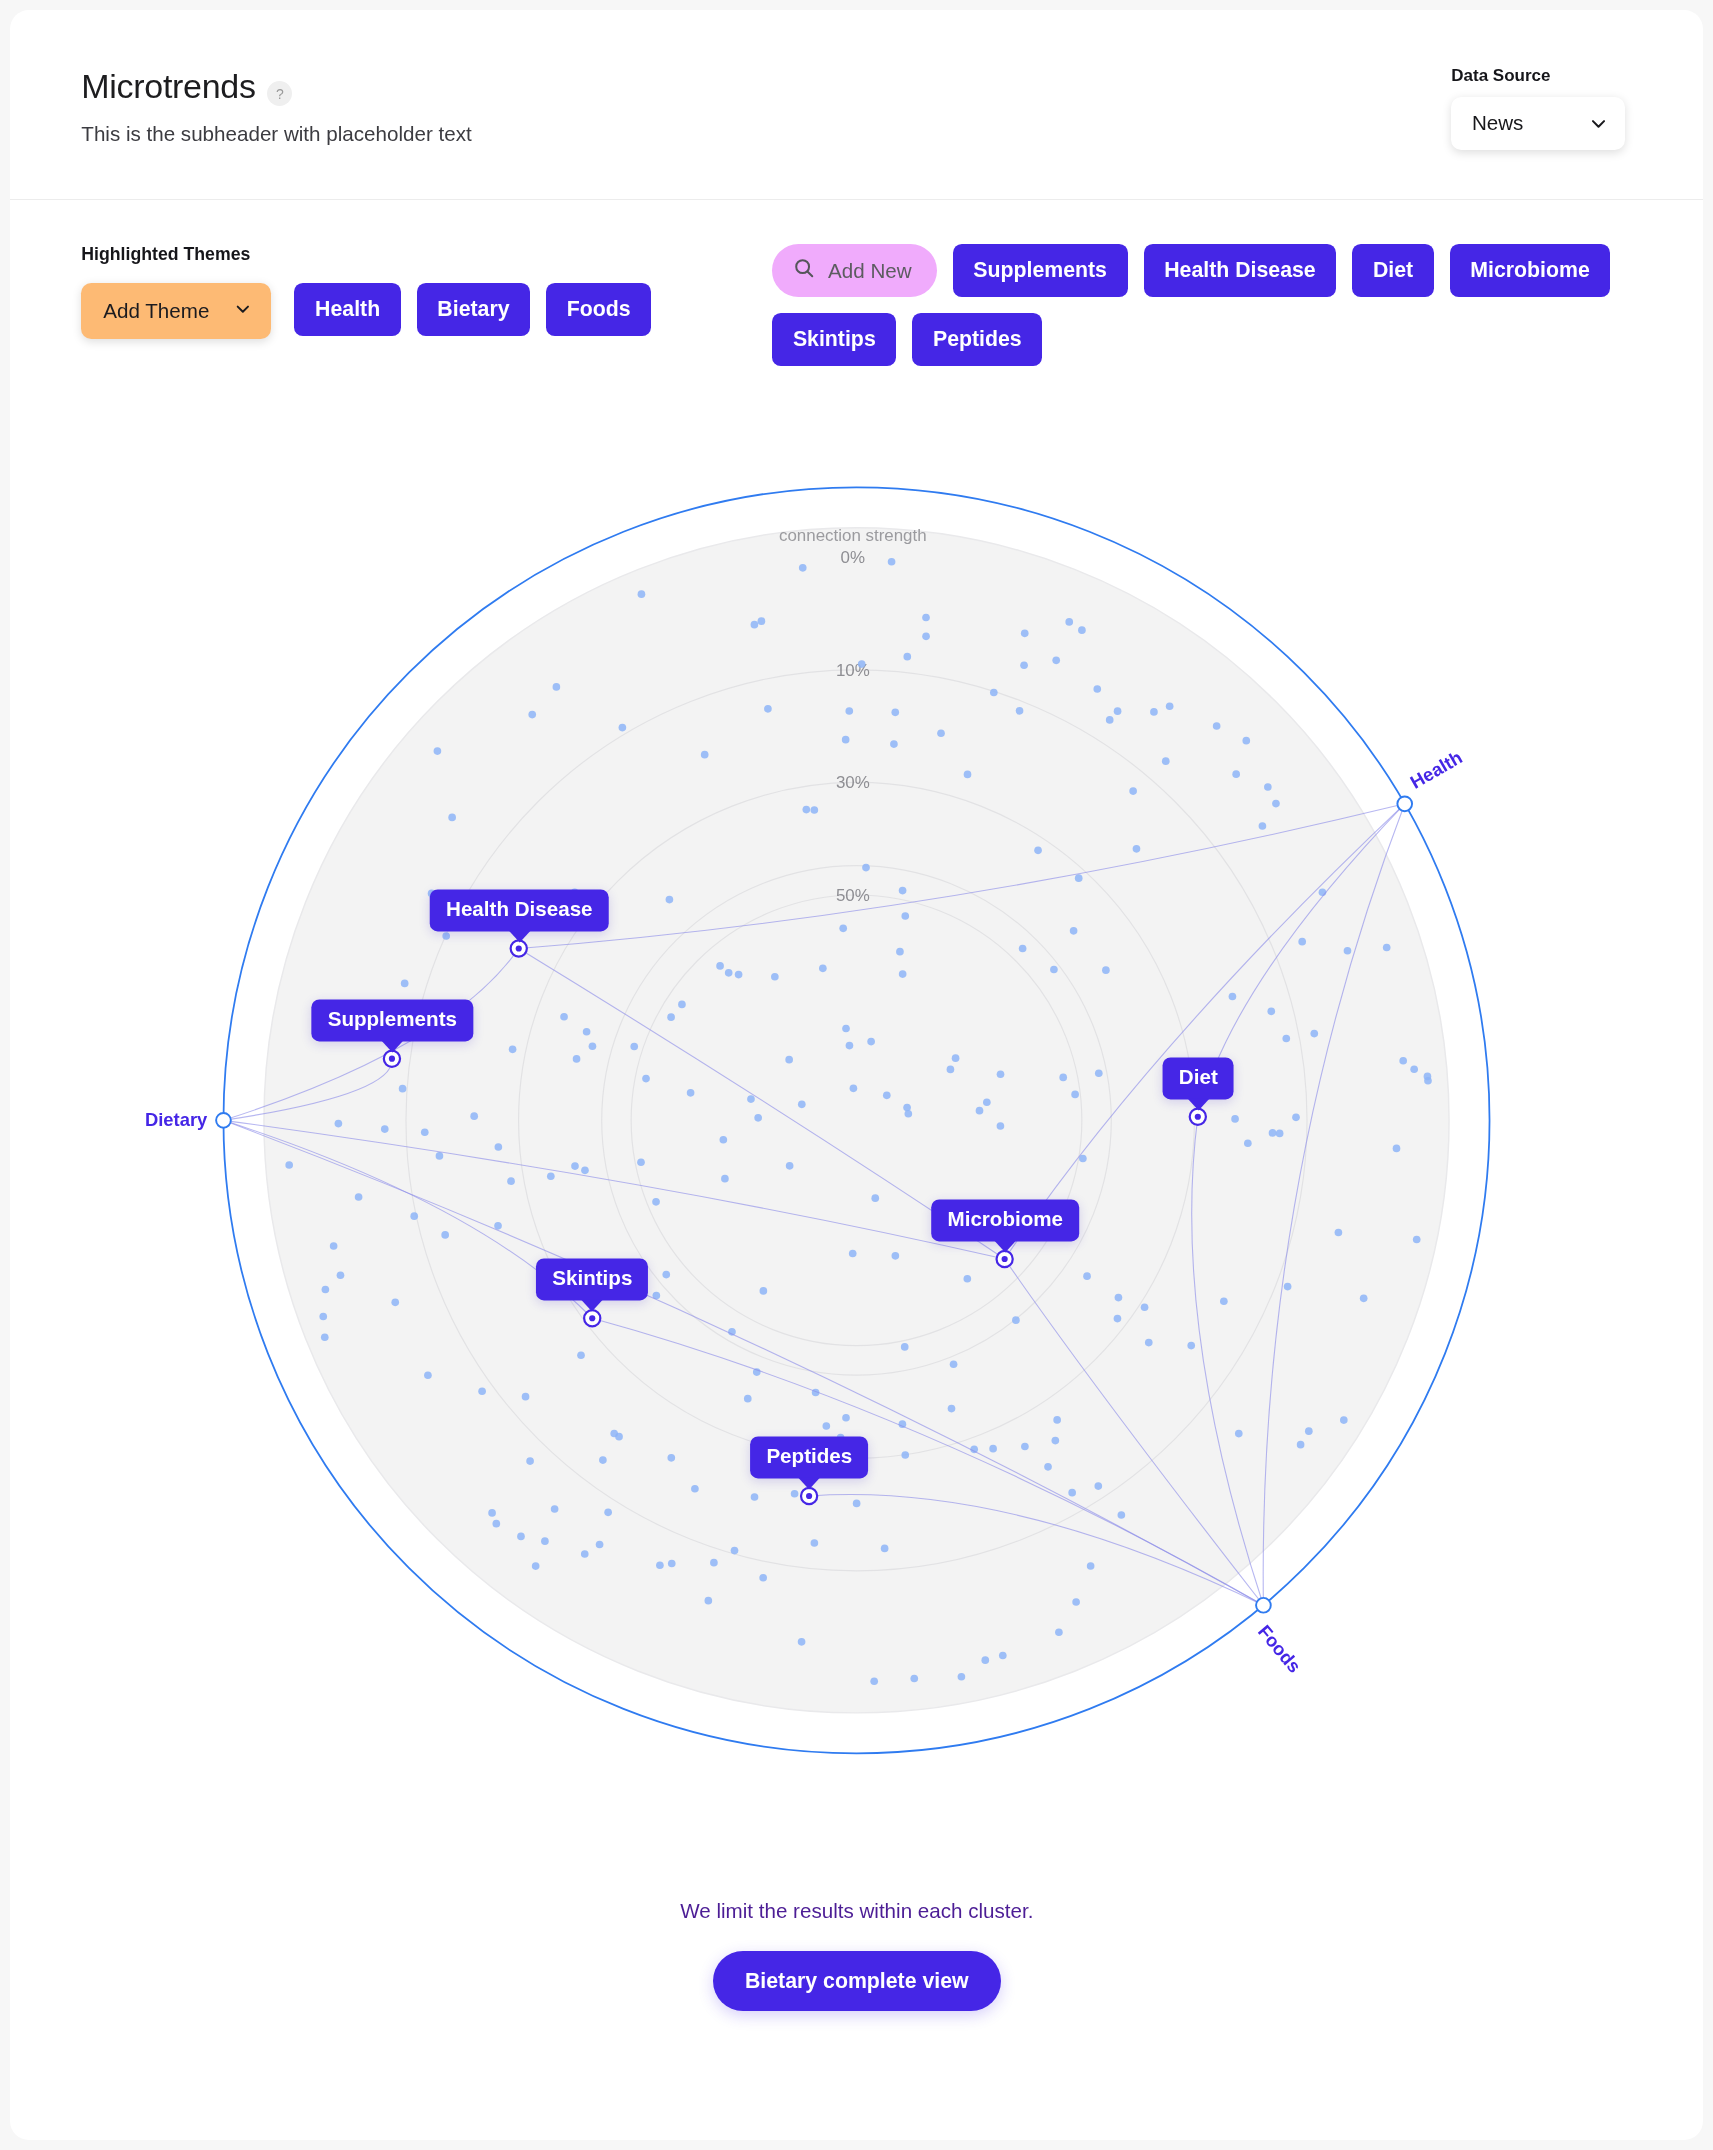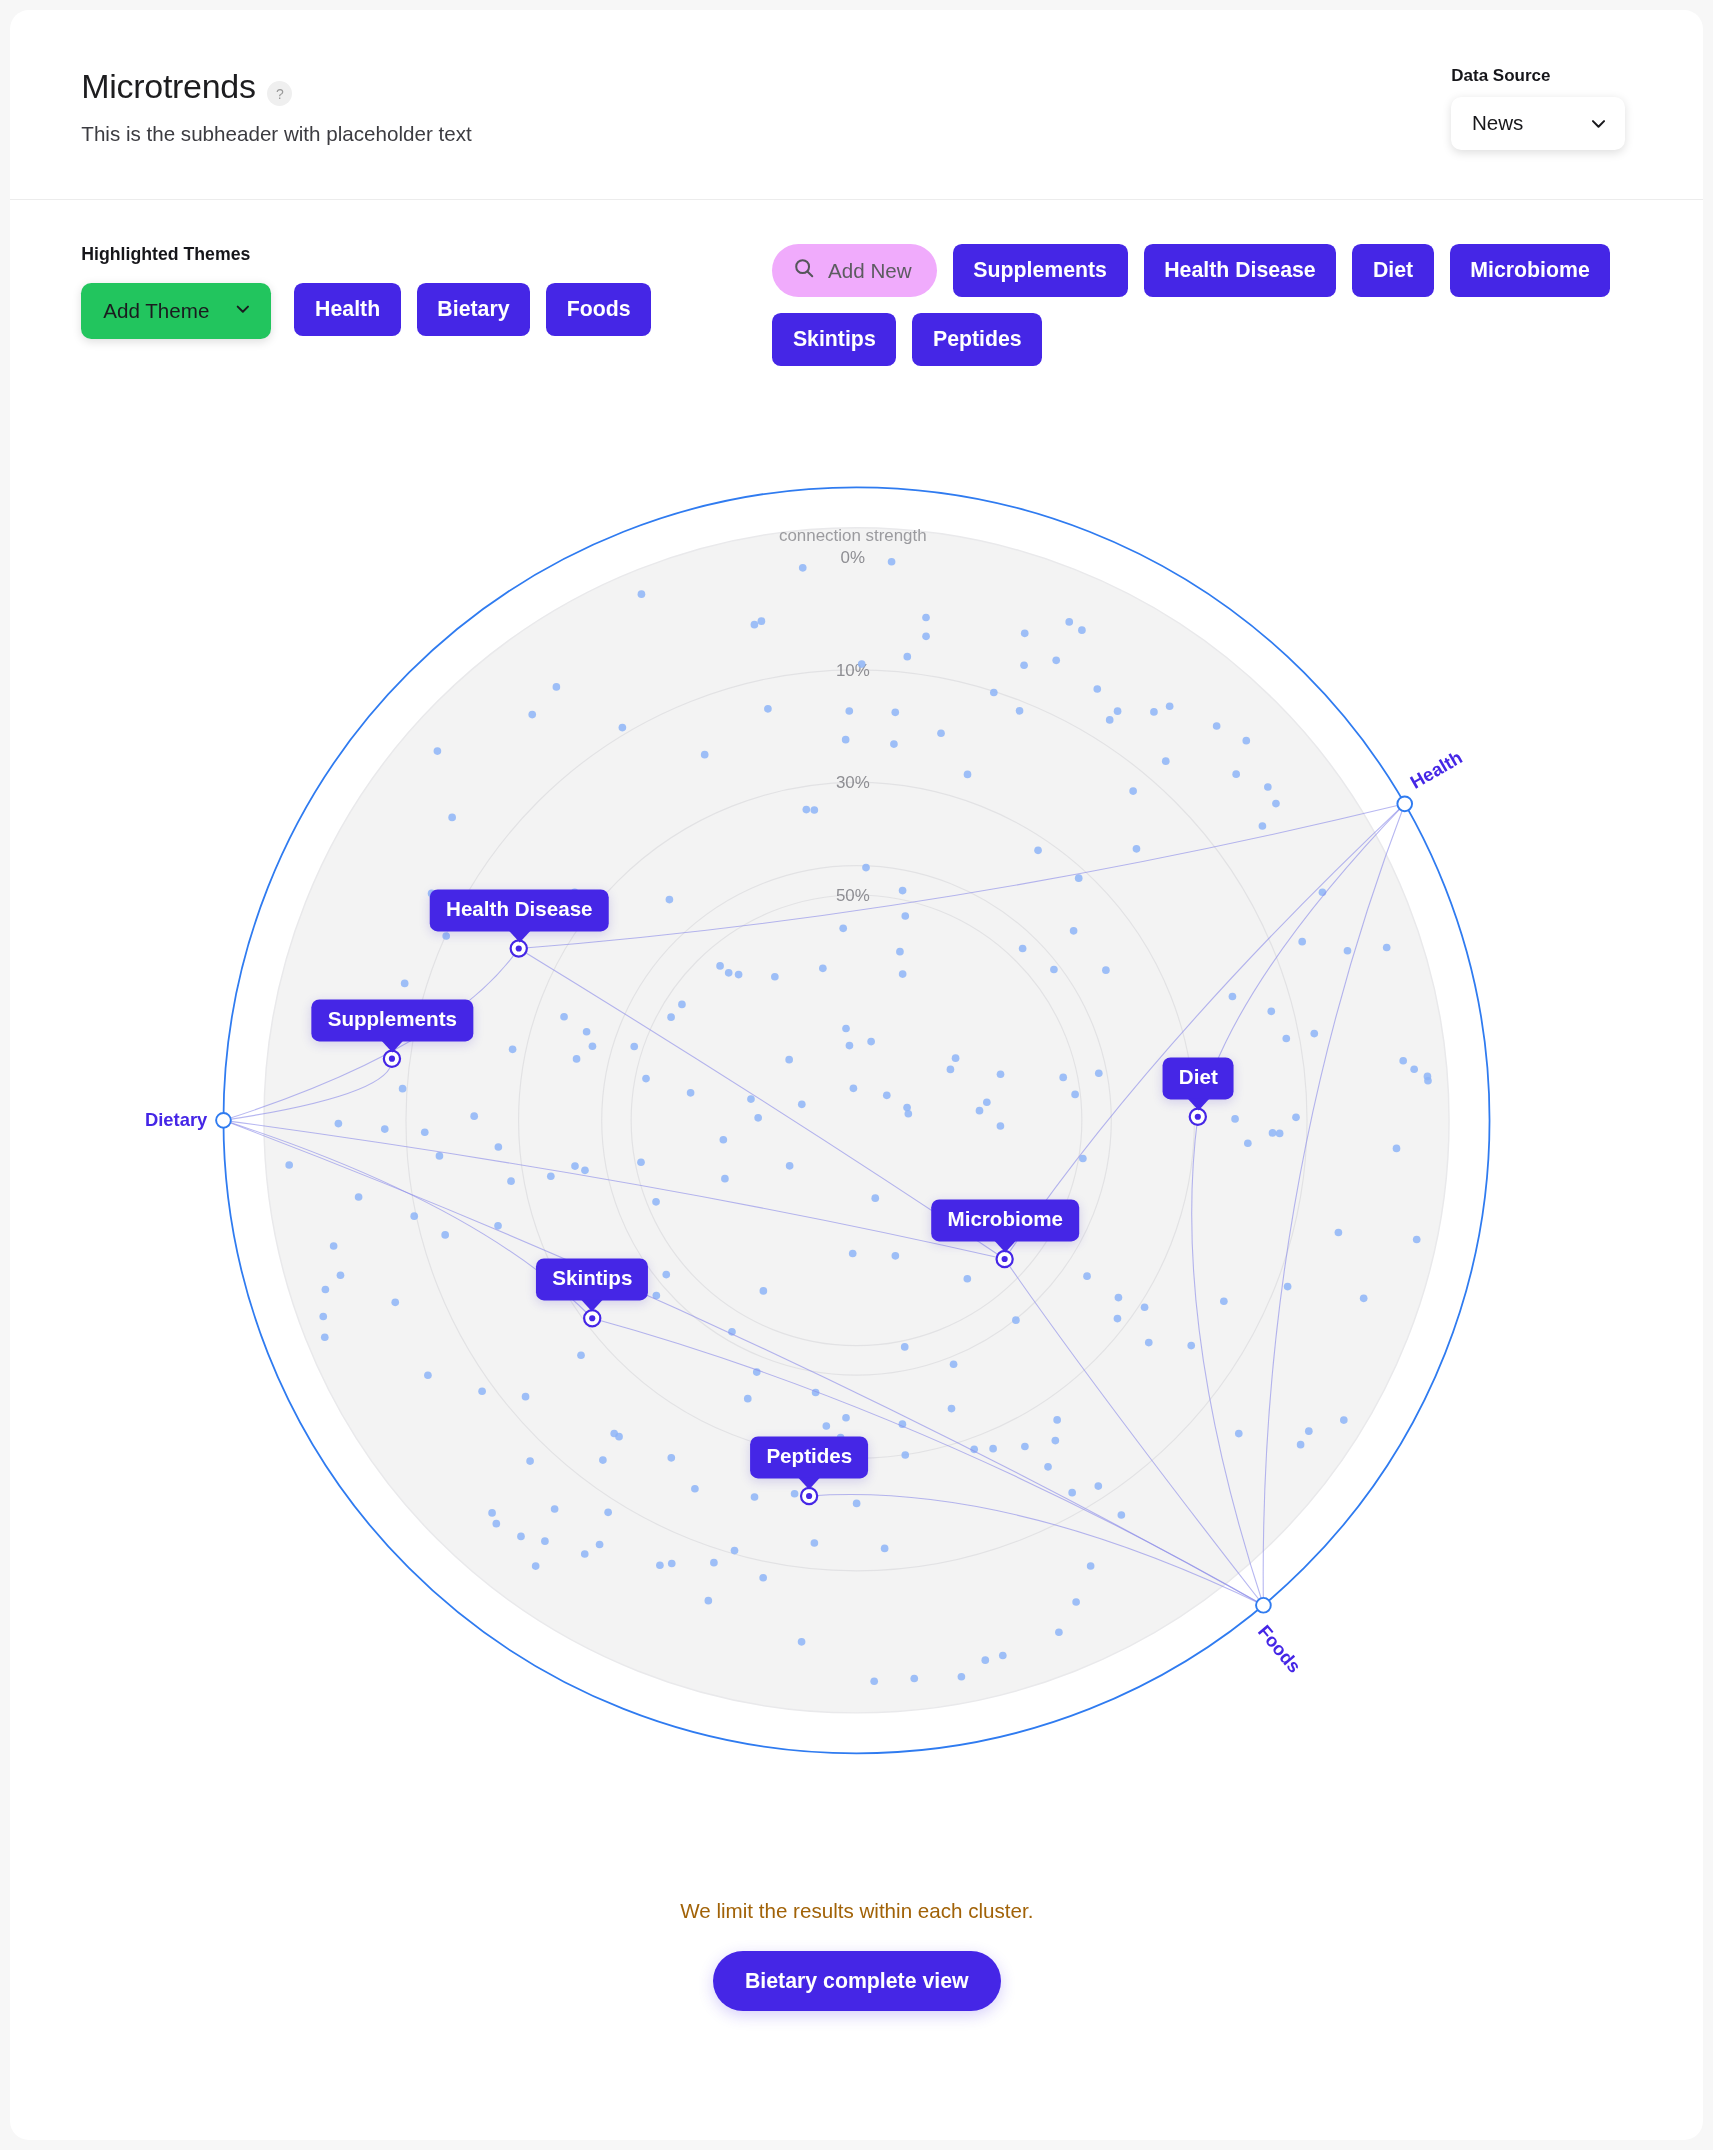--- a/index.html
+++ b/index.html
@@ -53,21 +53,21 @@
   .chip-row { display: flex; flex-wrap: wrap; gap: 16px; align-items: flex-start; }
   .chip {
     background: #4526e6; color: #fff;
     border-radius: 8.8px;
     font-size: 21.3px; font-weight: 600;
     padding: 0 20.6px; height: 53px;
     display: flex; align-items: center;
     white-space: nowrap;
   }
   .add-theme {
-    background: #22c55e; color: #1b1b1f;
+    background: #fdba74; color: #1b1b1f;
     border-radius: 10.3px; height: 56px;
     box-shadow: 0 2.2px 9.6px rgba(0,0,0,.13);
     display: flex; align-items: center; gap: 25px;
     padding: 0 19px 0 22px; font-size: 20.6px;
     margin-right: 7.4px;
   }
   .add-new {
     background: #f0abfc; color: #5c5c60;
     border-radius: 26.5px; height: 53px;
     display: flex; align-items: center; gap: 13.2px;
@@ -98,21 +98,21 @@
   .node-label .bubble::after {
     content: ""; position: absolute;
     left: 50%; bottom: -11px; transform: translateX(-50%);
     border-left: 11px solid transparent;
     border-right: 11px solid transparent;
     border-top: 12.5px solid #4526e6;
   }
 
   
   .footer { position: relative; text-align: center; padding-top: 13.2px; }
-  .footer-note { font-size: 20.6px; color: #a16207; }
+  .footer-note { font-size: 20.6px; color: #4c1d95; }
   .cta {
     display: inline-flex; align-items: center; justify-content: center;
     margin-top: 28px;
     background: #4526e6; color: #fff;
     font-size: 21.3px; font-weight: 600;
     height: 60px; padding: 0 32px;
     border-radius: 30px; border: none;
     box-shadow: 0 4.4px 14.7px rgba(69,38,230,.22);
     font-family: "Liberation Sans", sans-serif;
   }

